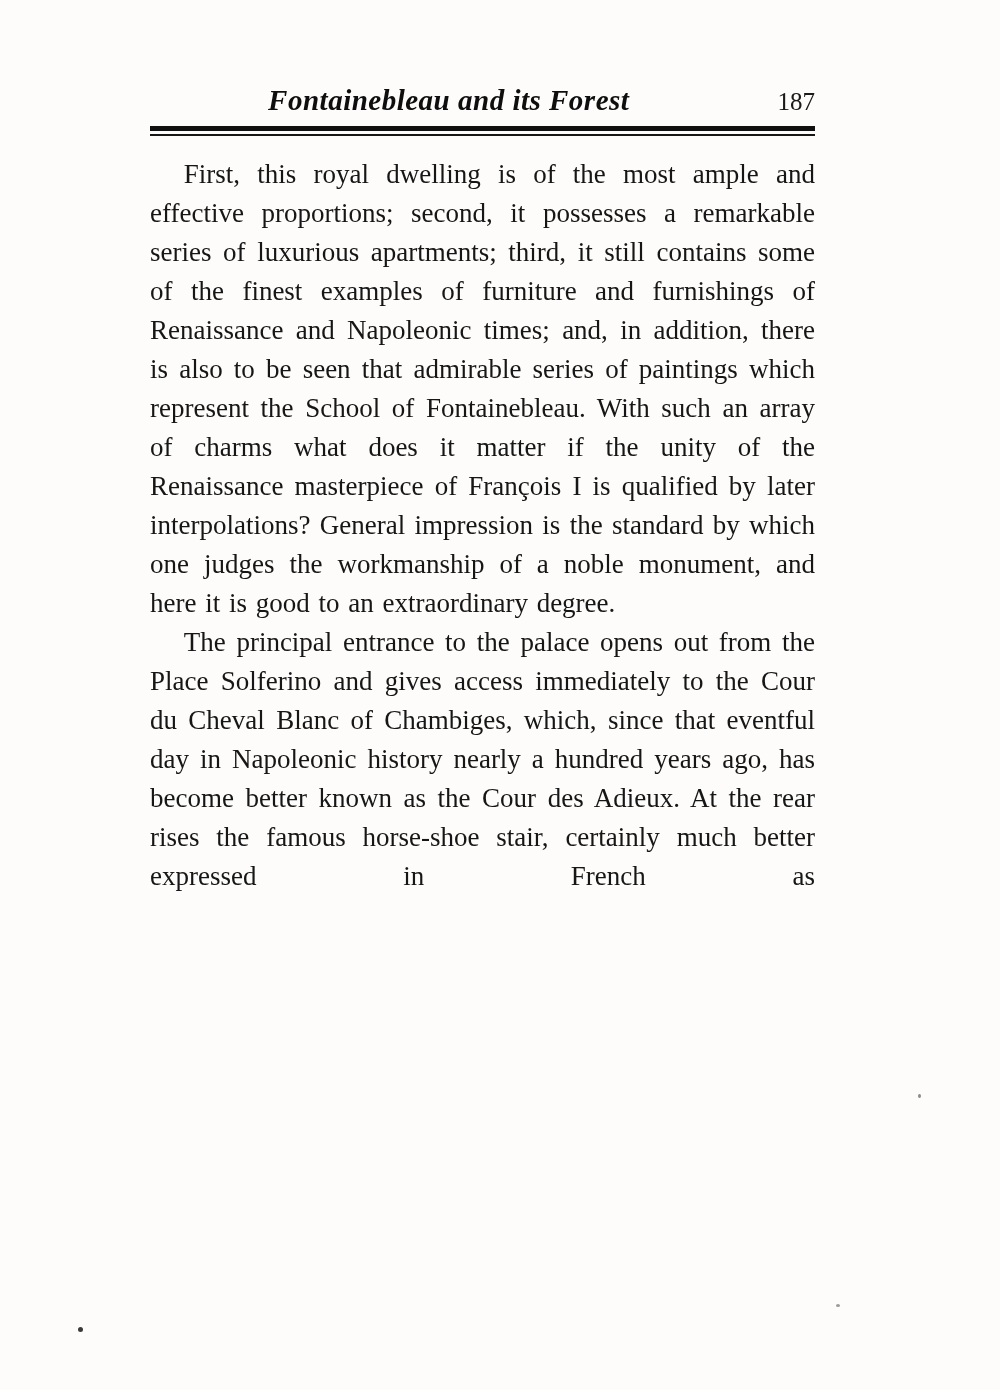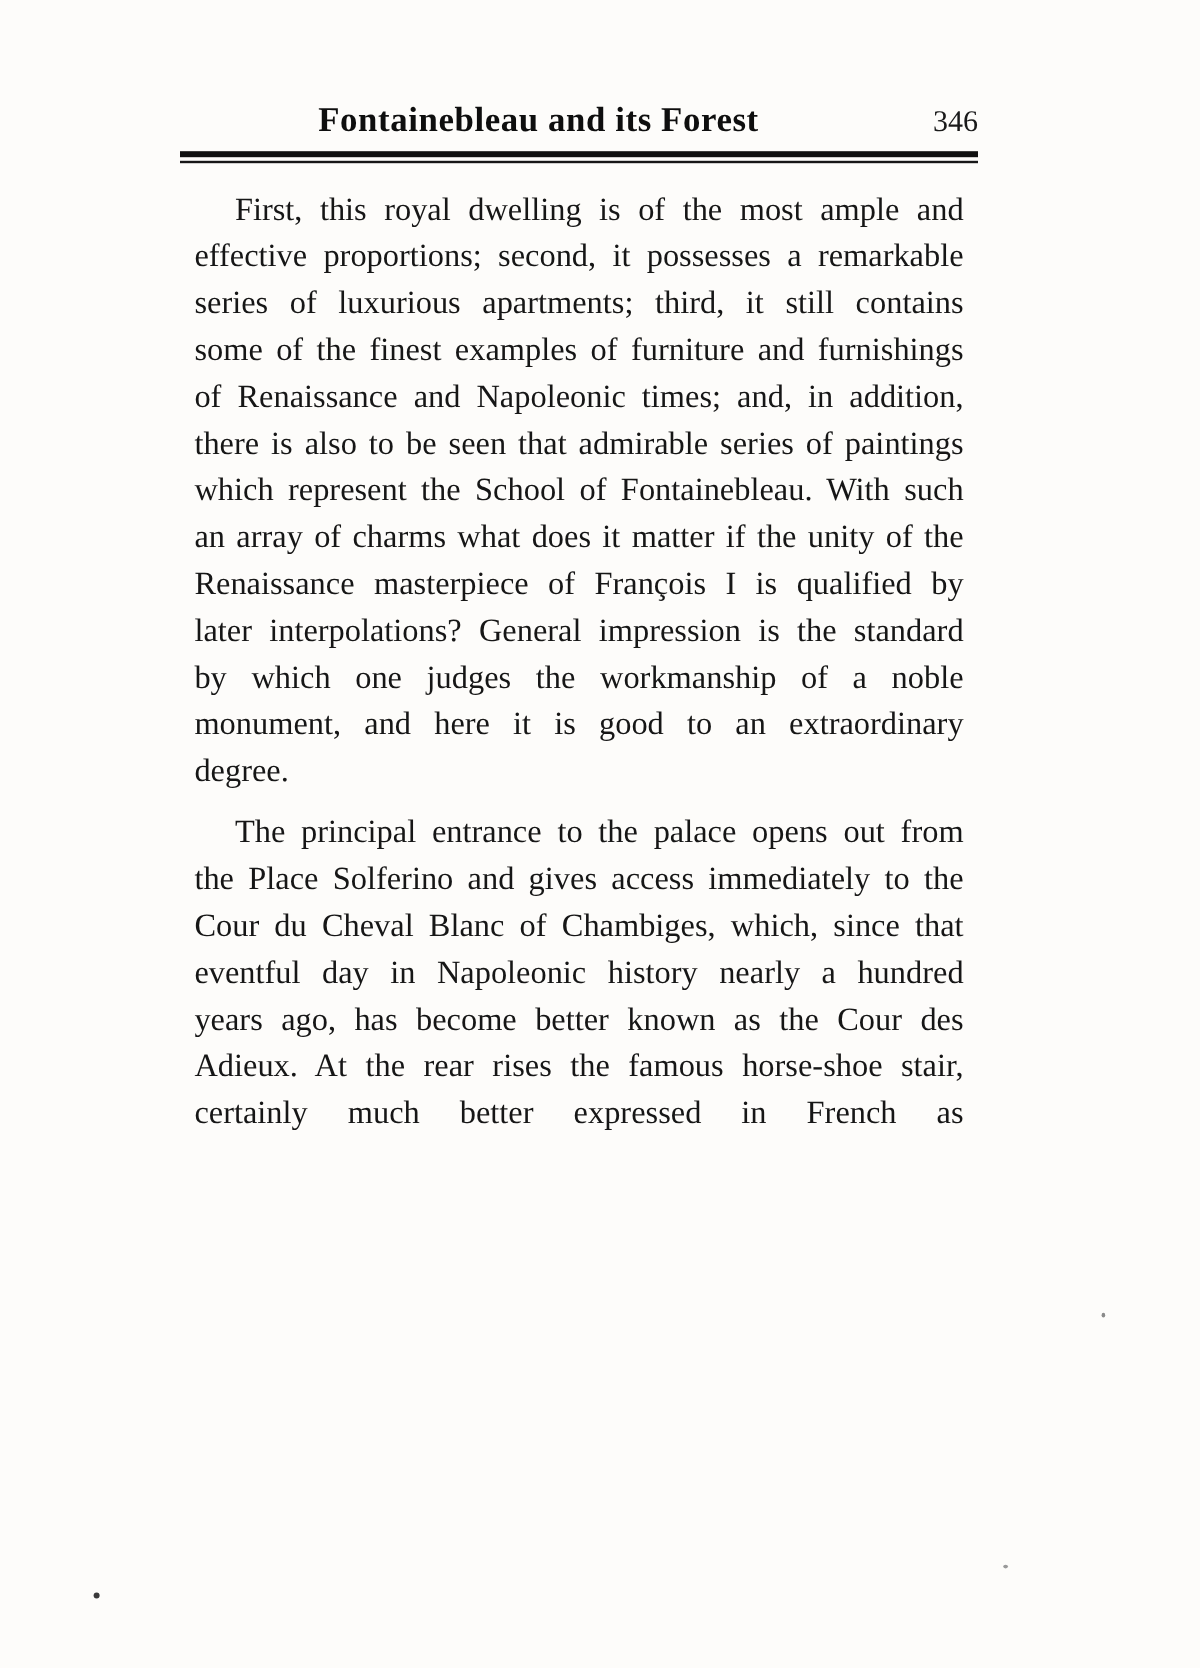--- a/index.html
+++ b/index.html
@@ -24,20 +24,21 @@
     width: 100%;
   }
   .running-title {
     flex: 1;
     text-align: center;
     font-size: 29px;
     font-weight: 700;
     letter-spacing: 0.5px;
     color: #0e0e0e;
     white-space: nowrap;
+    font-style: italic;
   }
   .page-number {
     font-size: 25px;
     font-weight: 400;
     color: #1a1a1a;
     padding-left: 30px;
   }
   .rule-thick {
     margin-top: 9px;
     height: 5px;
@@ -51,21 +52,21 @@
   .body-text {
     margin-top: 19px;
     font-size: 27px;
     line-height: 39px;
     text-align: justify;
     word-spacing: 2px;
     hyphens: auto;
     -webkit-hyphens: auto;
   }
   .body-text p {
-    margin: 12px;
+    margin: 0;
     text-indent: 1.25em;
   }
   .body-text p.justify-last {
     text-align-last: justify;
   }
   .speck {
     position: absolute;
     background: #3a3a3a;
     border-radius: 50%;
   }
@@ -73,21 +74,21 @@
   .speck-b { left: 918px; top: 1094px; width: 3px; height: 4px; background: #8a8a8a; }
   .speck-c { left: 836px; top: 1304px; width: 4px; height: 3px; background: #9a9a9a; }
 </style>
 </head>
 <body>
 
 <div class="page">
 
   <header class="page-header">
     <span class="running-title">Fontainebleau and its Forest</span>
-    <span class="page-number">346</span>
+    <span class="page-number">187</span>
   </header>
 
   <div class="rule-thick"></div>
   <div class="rule-thin"></div>
 
   <main class="body-text">
     <p>First, this royal dwelling is of the most ample and effective proportions; second, it possesses a remarkable series of luxurious apartments; third, it still contains some of the finest examples of furniture and furnishings of Renaissance and Napoleonic times; and, in addition, there is also to be seen that admirable series of paintings which represent the School of Fontainebleau. With such an array of charms what does it matter if the unity of the Renaissance masterpiece of François I is qualified by later interpolations? General impression is the standard by which one judges the workmanship of a noble monument, and here it is good to an extraordinary degree.</p>
     <p class="justify-last">The principal entrance to the palace opens out from the Place Solferino and gives access immediately to the Cour du Cheval Blanc of Chambiges, which, since that eventful day in Napoleonic history nearly a hundred years ago, has become better known as the Cour des Adieux. At the rear rises the famous horse-shoe stair, certainly much better expressed in French as</p>
   </main>
 

